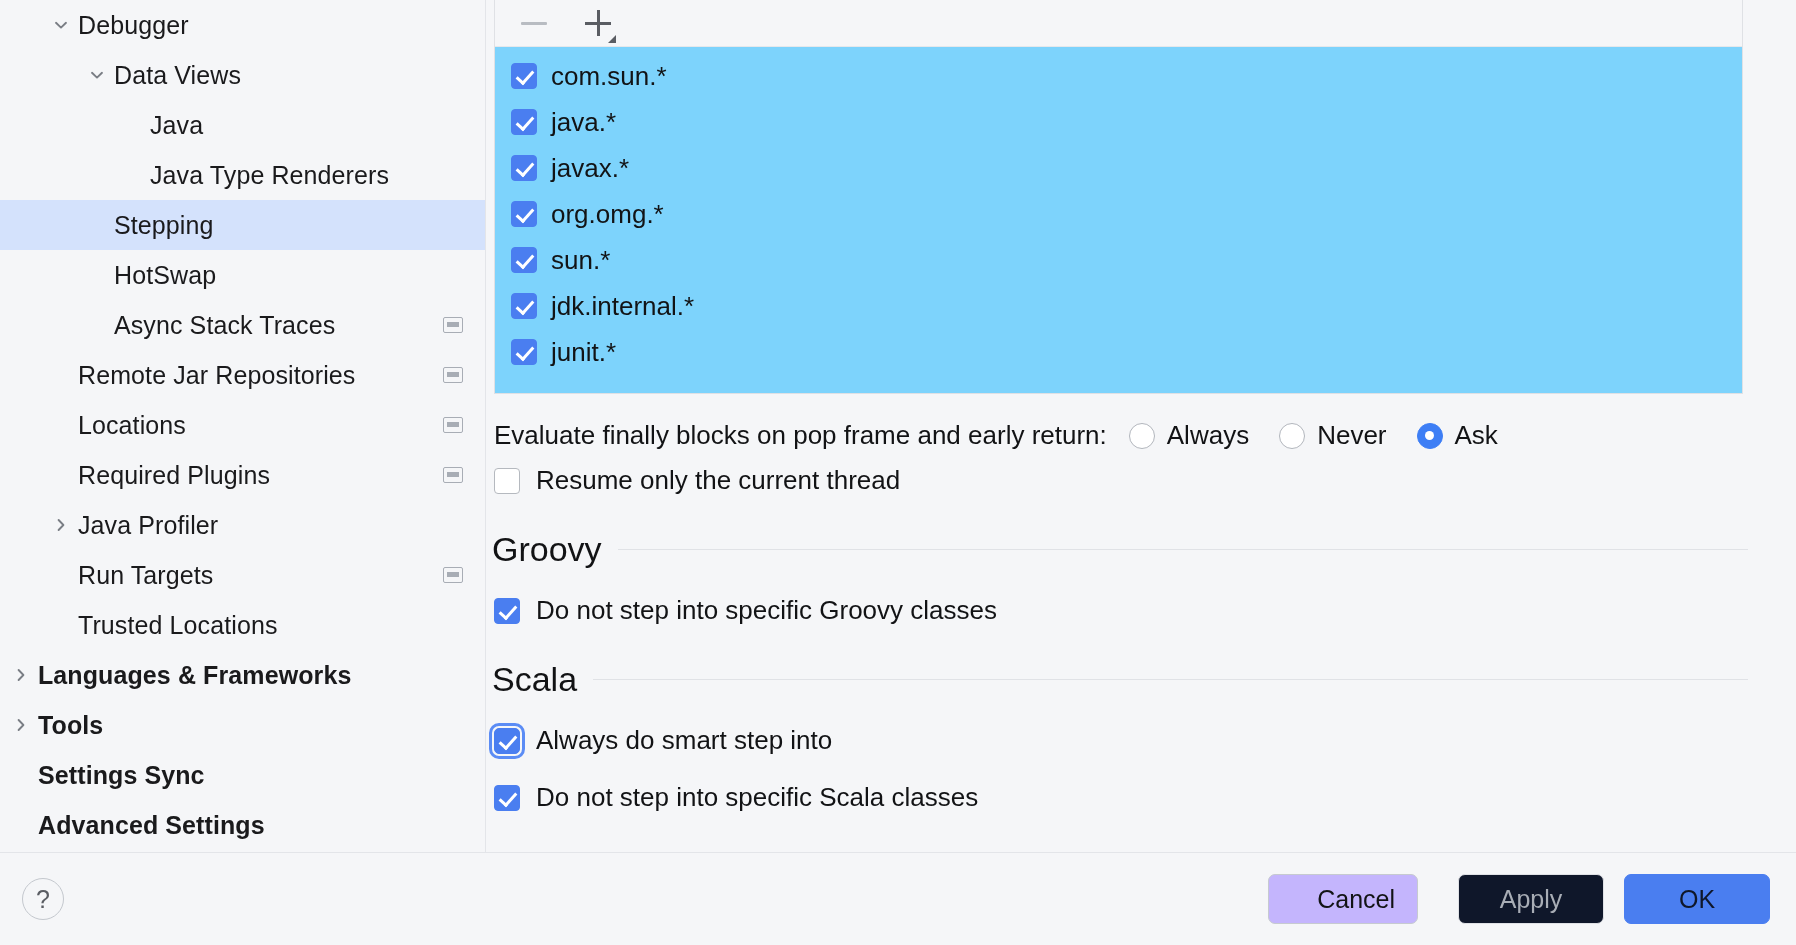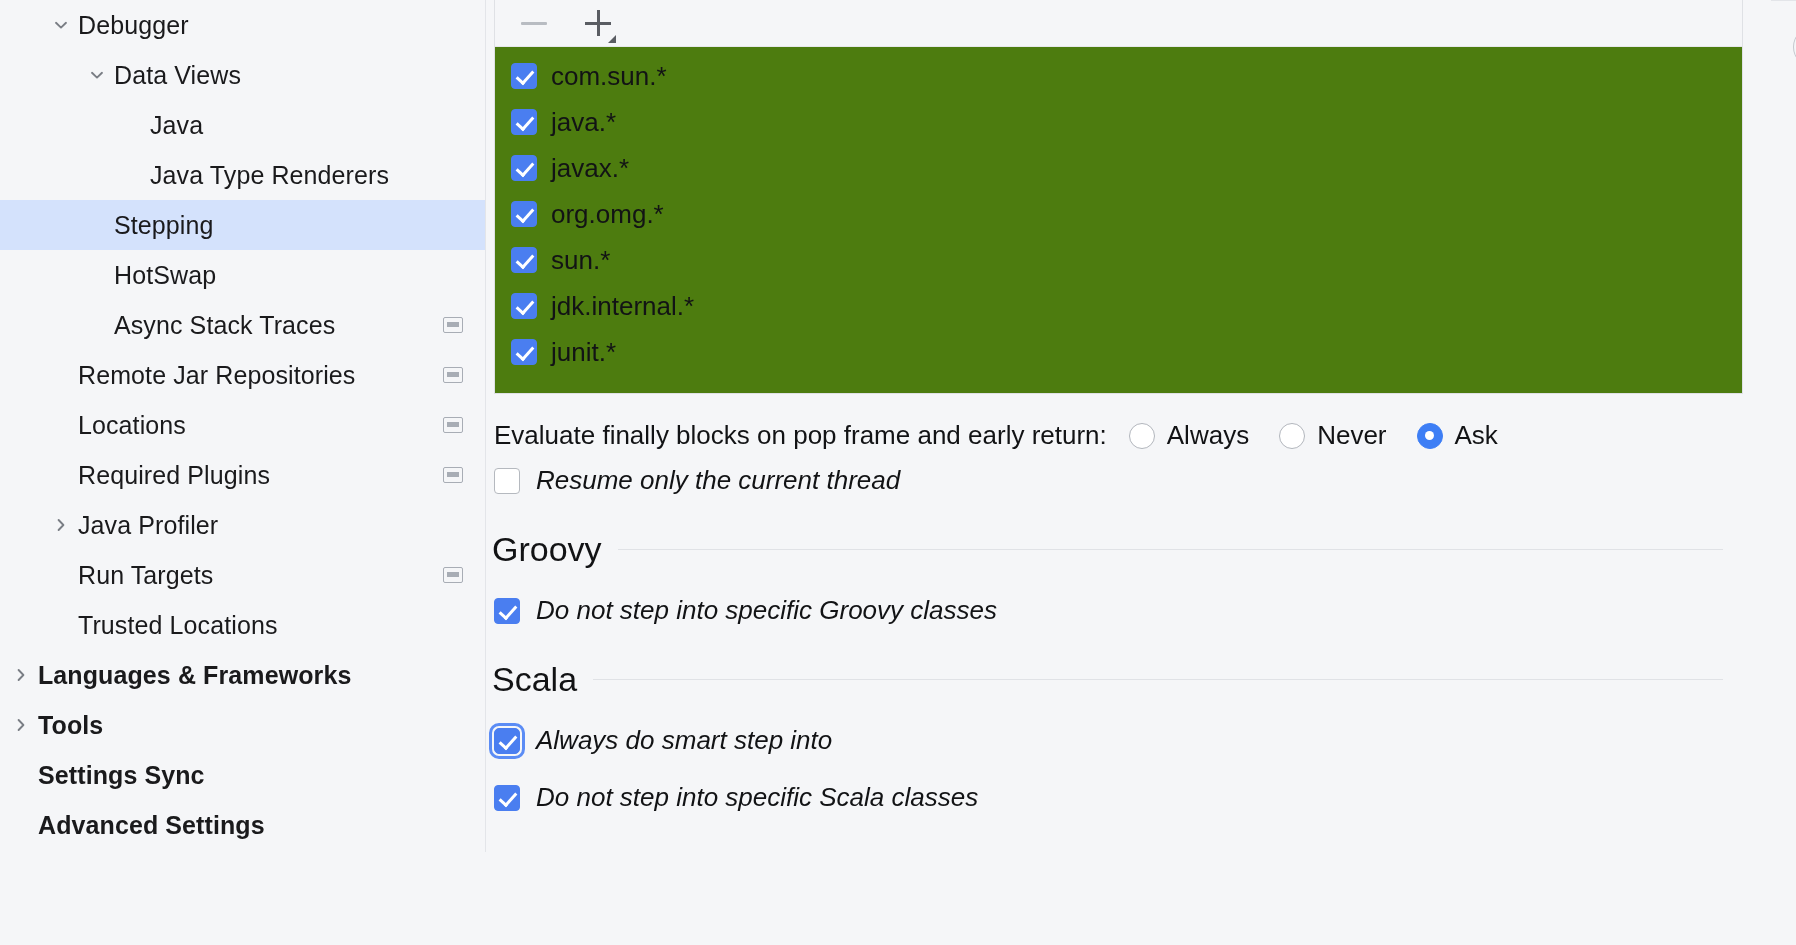--- a/index.html
+++ b/index.html
@@ -11,21 +11,21 @@
     overflow: hidden;
     -webkit-font-smoothing: antialiased;
   }
 
   #app {
     position: relative;
     width: 1796px;
     height: 945px;
     background: #f5f6f8;
     display: flex;
-    flex-direction: row;
+    flex-direction: column;
   }
 
   
   .dialog-body {
     display: flex;
     flex: 1 1 auto;
     min-height: 0;
     height: 852px;
   }
 
@@ -147,21 +147,21 @@
   .icon-plus::after  { top: 0; bottom: 0; left: 11.5px; width: 3px; }
   .plus-caret {
     position: absolute;
     right: 1px; bottom: -1px;
     width: 0; height: 0;
     border-left: 8px solid transparent;
     border-bottom: 8px solid #5a5d63;
   }
 
   .filter-list {
-    background: #4d7c0f;
+    background: #7dd3fc;
     padding: 6px 0 18px 0;
     min-height: 330px;
   }
   .filter-row {
     display: flex;
     align-items: center;
     height: 46px;
     padding-left: 16px;
     gap: 14px;
     font-size: 26px;
@@ -243,21 +243,20 @@
     padding-right: 16px;
   }
 
   .line-row {
     display: flex;
     align-items: center;
     gap: 16px;
     font-size: 26px;
     color: #121315;
     margin-left: 8px;
-    font-style: italic;
   }
 
   
   .section-head {
     display: flex;
     align-items: center;
     gap: 16px;
     margin-left: 6px;
     margin-right: 20px;
     font-size: 34px;

